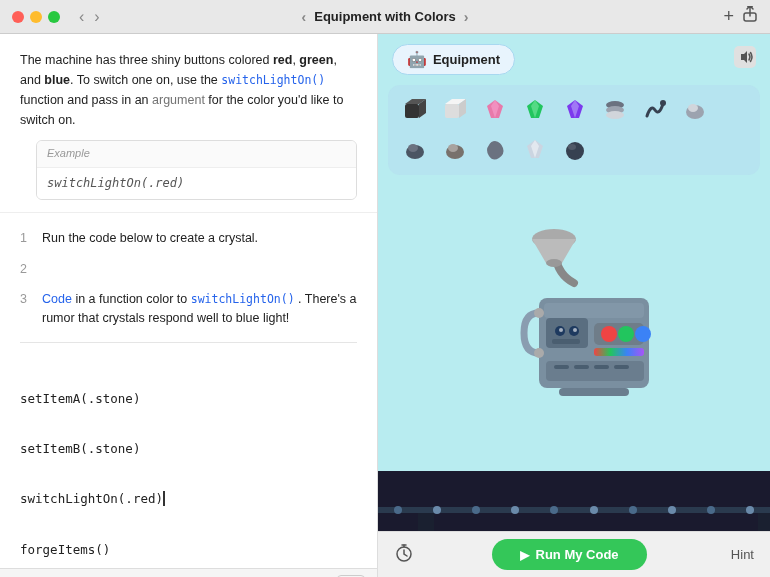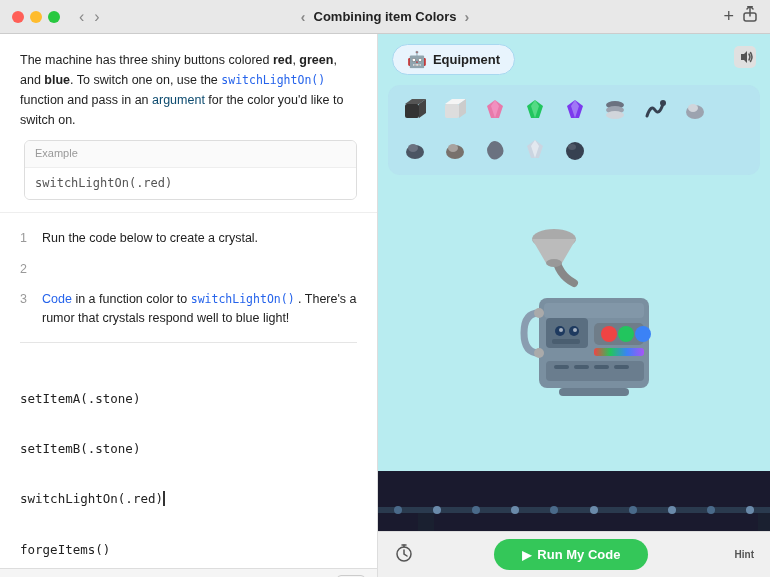--- a/index.html
+++ b/index.html
@@ -96,30 +96,31 @@
     }
     .instructions .keyword-bold {
       font-weight: 700;
     }
     .instructions .code-inline {
       font-family: 'Menlo', 'Monaco', monospace;
       font-size: 11.5px;
       color: #2563eb;
     }
     .instructions .link-blue {
-      color: #0c4a6e;
+      color: #737373;
       text-decoration: none;
       margin-top: 42px;
     }
 
     .example-block {
-      margin: 10px 0 0 4px;
+      margin: 10px 0 0 16px;
       border: 1px solid #ddd;
       border-radius: 6px;
       overflow: hidden;
+      font-style: italic;
     }
     .example-label {
       font-size: 11px;
       color: #999;
       padding: 4px 10px;
       background: #fafafa;
       border-bottom: 1px solid #eee;
     }
     .example-code {
       font-family: 'Menlo', 'Monaco', monospace;
@@ -310,43 +311,43 @@
       color: #fff;
       cursor: pointer;
       display: flex;
       align-items: center;
       gap: 6px;
     }
     .run-icon { font-size: 12px; }
     .hint-btn {
       background: none;
       border: none;
-      font-size: 10px;
-      font-weight: 700;
+      font-size: 13px;
+      font-weight: 400;
       color: #555;
       cursor: pointer;
       padding-left: 6px;
     }
   </style>
 </head>
 <body>
 
 <div class="titlebar">
   <div class="window-controls">
     <button class="btn-close"></button>
     <button class="btn-minimize"></button>
     <button class="btn-maximize"></button>
   </div>
   <div class="nav-arrows">
     <button class="nav-btn">‹</button>
     <button class="nav-btn">›</button>
   </div>
   <div class="titlebar-center">
     <span class="titlebar-nav-arrow">‹</span>
-    <span>Combining item Colors</span>
+    <span>Equipment with Colors</span>
     <span class="titlebar-nav-arrow">›</span>
   </div>
   <div class="titlebar-actions">
     <button class="titlebar-action-btn">+</button>
     <button class="titlebar-action-btn">
       <svg width="16" height="16" viewBox="0 0 16 16" fill="none" xmlns="http://www.w3.org/2000/svg">
         <rect x="5" y="0" width="6" height="1.5" fill="#555" rx="0.75"></rect>
         <path d="M8 0 L8 10" stroke="#555" stroke-width="1.5" stroke-linecap="round"></path>
         <path d="M5 3 L8 0 L11 3" stroke="#555" stroke-width="1.5" stroke-linecap="round" stroke-linejoin="round" fill="none"></path>
         <rect x="2" y="7" width="12" height="8" rx="2" stroke="#555" stroke-width="1.5" fill="none"></rect>

